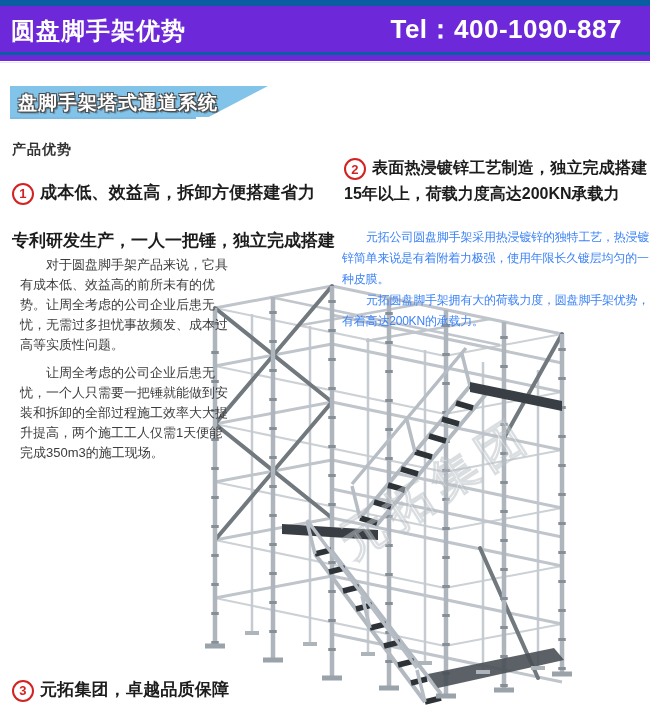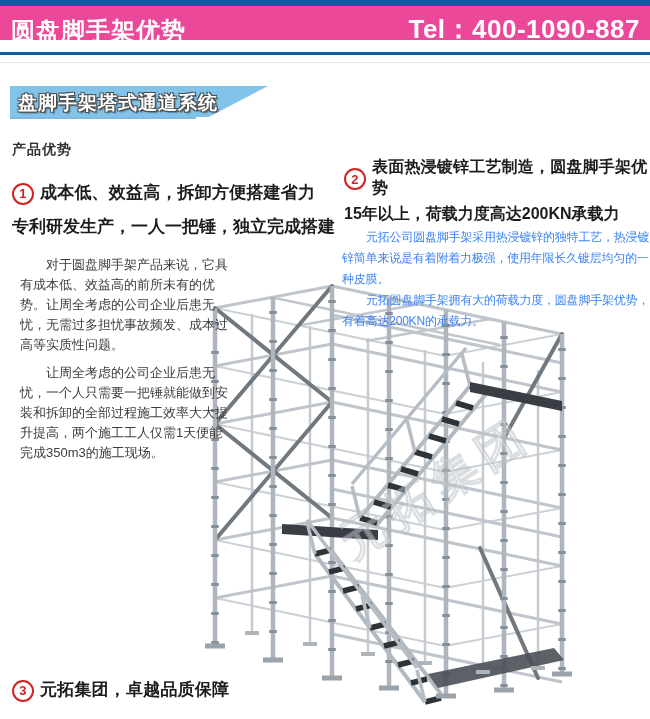--- a/index.html
+++ b/index.html
@@ -1,42 +1,42 @@
 <!DOCTYPE html>
 <html><head>
 <meta charset="utf-8">
 <style>
   html,body{margin:0;padding:0;background:#fff;}
   body{font-family:"Liberation Sans","DejaVu Sans",sans-serif;}
   .page{position:relative;width:650px;height:719px;background:#fff;overflow:hidden;}
 
   
-  .header{position:absolute;left:0;top:0;width:650px;height:40px;background:#ec4899;}
+  .header{position:absolute;left:0;top:0;width:650px;height:61px;background:#6d28d9;}
   .header-topstrip{position:absolute;left:0;top:0;width:650px;height:6px;background:#0b5da2;}
   .header-bottomstrip{position:absolute;left:0;top:52px;width:650px;height:3px;background:#0b5da2;}
   .header-title{position:absolute;left:11px;top:15px;color:#fff;font-size:24px;font-weight:700;letter-spacing:1px;}
-  .header-tel{position:absolute;right:10px;top:12px;color:#fff;font-size:26px;font-weight:700;letter-spacing:.5px;}
+  .header-tel{position:absolute;right:28px;top:12px;color:#fff;font-size:26px;font-weight:700;letter-spacing:.5px;}
 
   .divider{position:absolute;left:0;top:62px;width:650px;height:1px;background:#e9e9e9;}
 
   
   .ribbon{position:absolute;left:10px;top:86px;width:258px;height:31px;background:#82c3e9;
           clip-path:polygon(0 0,100% 0,77% 100%,0 100%);}
   .ribbon-shadow{position:absolute;left:10px;top:115px;width:186px;height:4px;background:#5ea9d9;opacity:.8;}
   .ribbon-label{position:absolute;left:8px;top:4px;color:#fff;font-size:19px;font-weight:700;letter-spacing:1px;
       text-shadow:-1px -1px 0 #4c4c4c,1px -1px 0 #4c4c4c,-1px 1px 0 #4c4c4c,1px 1px 0 #4c4c4c,2px 2px 1px rgba(60,60,60,.5);}
 
   
   .section-title{position:absolute;left:12px;top:141px;font-size:14px;font-weight:700;color:#333;letter-spacing:1px;}
   .circle-num{display:inline-flex;align-items:center;justify-content:center;width:18px;height:18px;
       border:2px solid #d32222;border-radius:50%;color:#d32222;font-size:13px;font-weight:700;
       margin-right:6px;flex:0 0 auto;position:relative;top:1px;}
   .point-line{display:flex;align-items:center;font-size:17px;font-weight:700;color:#1c1c1c;letter-spacing:.2px;}
   .point1{position:absolute;left:12px;top:181px;width:340px;}
-  .point1 .l2{margin-top:11px;font-size:17px;font-weight:700;color:#1c1c1c;}
+  .point1 .l2{margin-top:25px;font-size:17px;font-weight:700;color:#1c1c1c;}
   .point2{position:absolute;left:344px;top:157px;width:306px;}
   .point2 .point-line{font-size:16px;}
   .point2 .l2{margin-top:5px;font-size:16px;font-weight:700;color:#1c1c1c;}
   .point3{position:absolute;left:12px;top:678px;width:340px;}
 
   
   .left-col{position:absolute;left:12px;top:247px;width:226px;font-size:13px;line-height:20px;color:#3c3c3c;z-index:2;}
   .left-col p{margin:8px;text-indent:2em;}
   .right-col{position:absolute;left:342px;top:227px;width:308px;font-size:12px;line-height:21px;color:#3b82f6;letter-spacing:-.2px;z-index:2;}
   .right-col p{margin:0;text-indent:2em;}
@@ -70,21 +70,21 @@
     <div class="point-line">
       <span class="circle-num">1</span>
       <span>成本低、效益高，拆卸方便搭建省力</span>
     </div>
     <div class="l2">专利研发生产，一人一把锤，独立完成搭建</div>
   </div>
 
   <div class="point2">
     <div class="point-line">
       <span class="circle-num">2</span>
-      <span>表面热浸镀锌工艺制造，圆盘脚手架优势</span>
+      <span>表面热浸镀锌工艺制造，独立完成搭建</span>
     </div>
     <div class="l2">15年以上，荷载力度高达200KN承载力</div>
   </div>
 
   <div class="point3">
     <div class="point-line">
       <span class="circle-num">3</span>
       <span>元拓集团，卓越品质保障</span>
     </div>
   </div>

